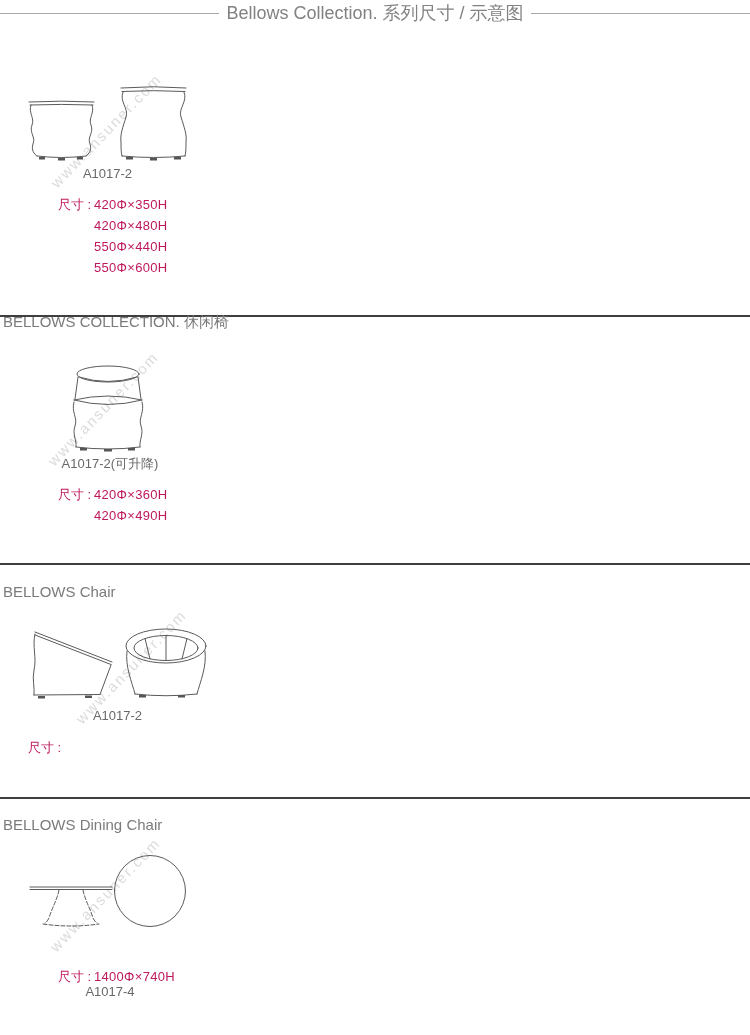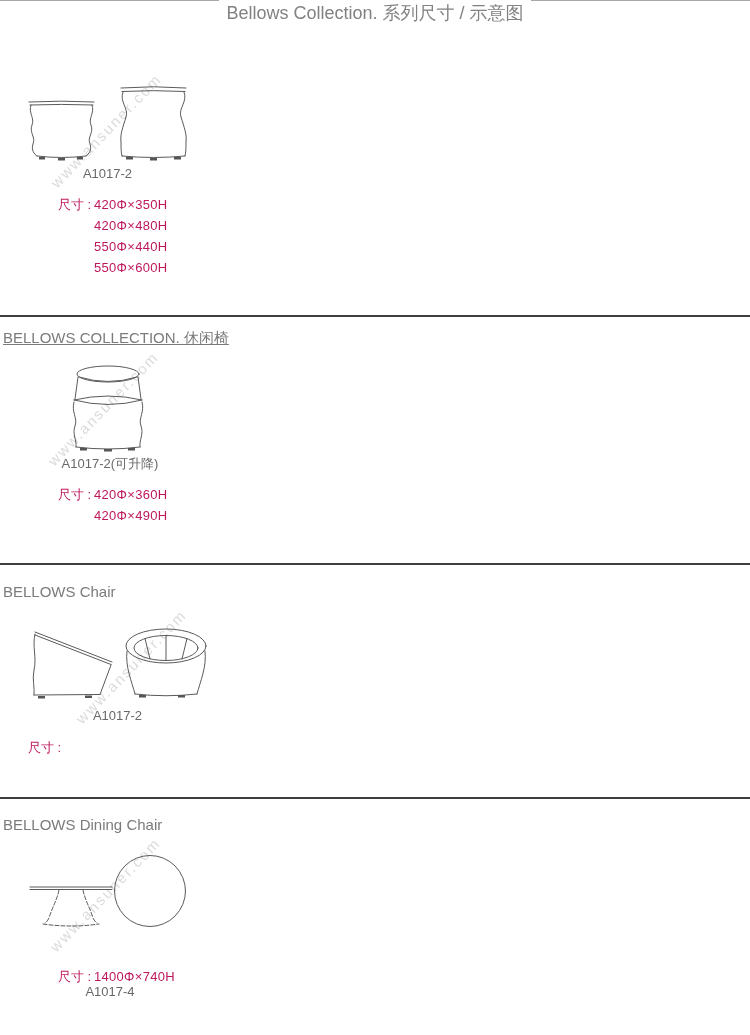--- a/index.html
+++ b/index.html
@@ -1,21 +1,21 @@
 <!DOCTYPE html>
 <html><head>
 <meta charset="utf-8">
 <style>
   html,body{margin:0;padding:0;background:#fff;}
   #page{
     position:relative;width:750px;height:1035px;margin:0 auto;background:#fff;
     font-family:"Liberation Sans","DejaVu Sans",sans-serif;overflow:hidden;
   }
   
-  .header{position:absolute;top:0;left:0;width:750px;height:26px;display:flex;gap:7px;}
+  .header{position:absolute;top:0;left:0;width:750px;height:26px;display:flex;align-items:center;gap:7px;}
   .header-rule{flex:1;height:1px;background:#a8a8a8;}
   .page-title{color:#828282;font-size:18px;white-space:nowrap;line-height:26px;}
   
   .section-heading{position:absolute;left:3px;color:#7b7b7b;font-size:15px;line-height:17px;white-space:nowrap;}
   
   .model-label{position:absolute;color:#686868;font-size:13px;text-align:center;white-space:nowrap;}
   
   .dims{position:absolute;color:#be185d;font-size:13px;line-height:21px;}
   .dim-row{display:flex;}
   .dim-prefix{display:inline-block;width:36px;white-space:nowrap;}
@@ -84,21 +84,21 @@
         <span class="dim-value">550Φ×440H</span>
       </div>
     <div class="dim-row">
         <span class="dim-prefix"></span>
         <span class="dim-value">550Φ×600H</span>
       </div>
   </div>
 
   <div class="divider" style="top:315px;"></div>
 
-  <div class="section-heading" style="top:329px;text-decoration:underline;">BELLOWS COLLECTION. 休闲椅</div>
+  <div class="section-heading" style="top:313px;">BELLOWS COLLECTION. 休闲椅</div>
 
   <div class="watermark" style="left:-7px;top:400px;">www.ansuner.com</div>
 
   <svg class="drawing" style="left:66px;top:364px;" width="85" height="90" viewBox="0 0 85 90">
     <ellipse cx="42" cy="10" rx="31" ry="8"></ellipse>
     <path d="M13,13 Q42,22 71,13"></path>
     <path d="M12,13 L9,35"></path>
     <path d="M72,13 L75,35"></path>
     <path d="M8,36 Q42,28 76,36"></path>
     <path d="M8,36 Q42,45 76,36"></path>

